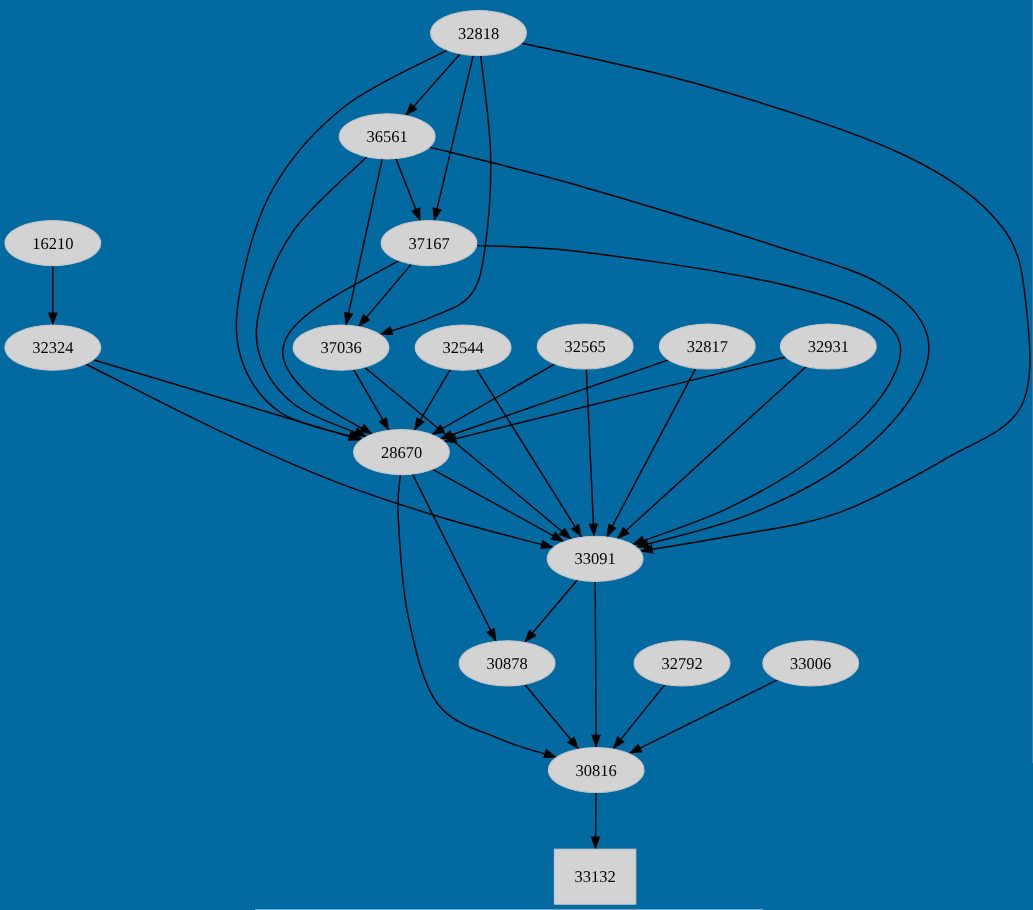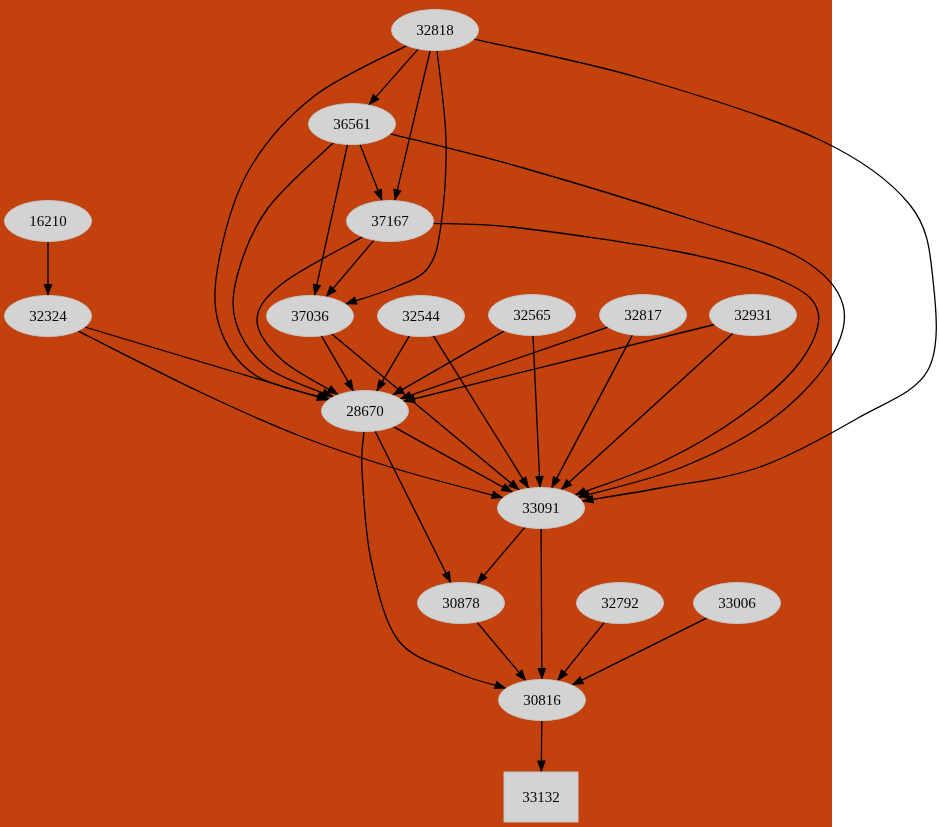--- a/index.html
+++ b/index.html
@@ -2,23 +2,23 @@
 <html><head>
 <meta charset="utf-8">
 <style>
   html, body {
     margin: 0;
     padding: 0;
     background: #ffffff;
     font-family: "Liberation Serif", "DejaVu Serif", serif;
   }
   .canvas-wrap {
-    width: 832px;
+    width: 939px;
     height: 827px;
-    background: #c2410c;
+    background: #0369a1;
     position: relative;
   }
   svg { display: block; }
   .node-label {
     font-family: "Liberation Serif", "DejaVu Serif", serif;
     font-size: 15px;
     fill: #000000;
     text-anchor: middle;
     user-select: none;
   }

